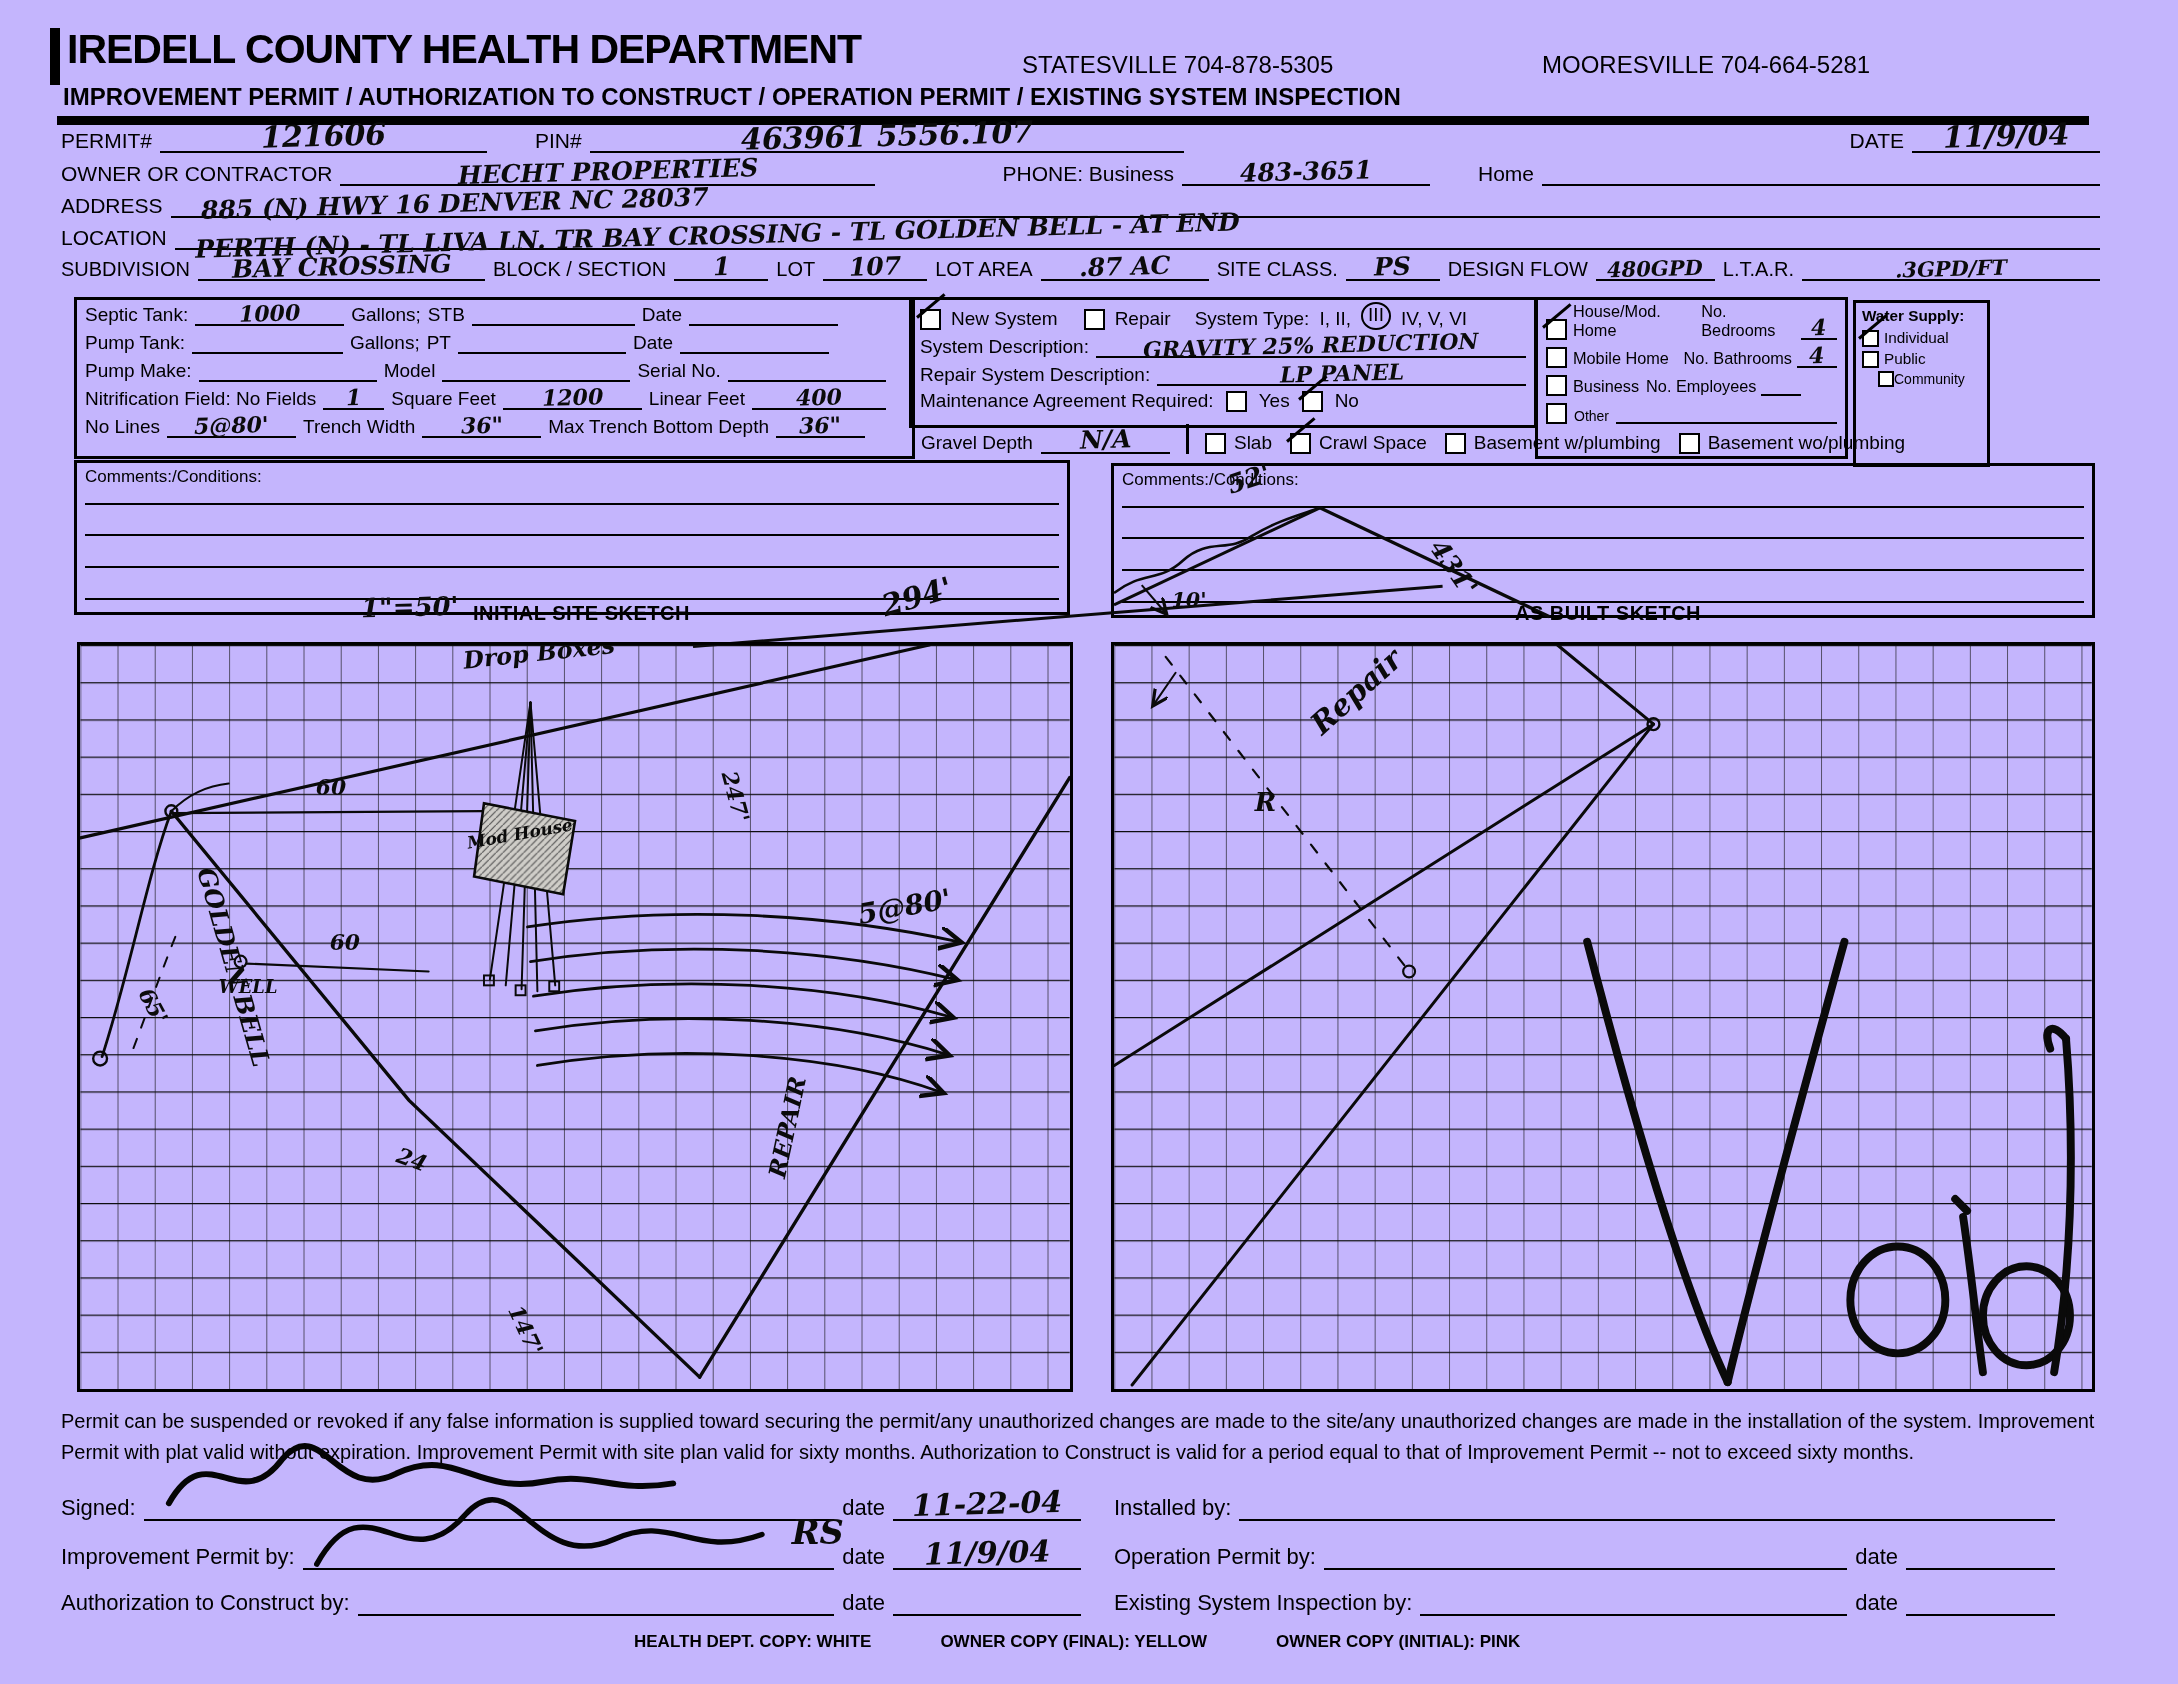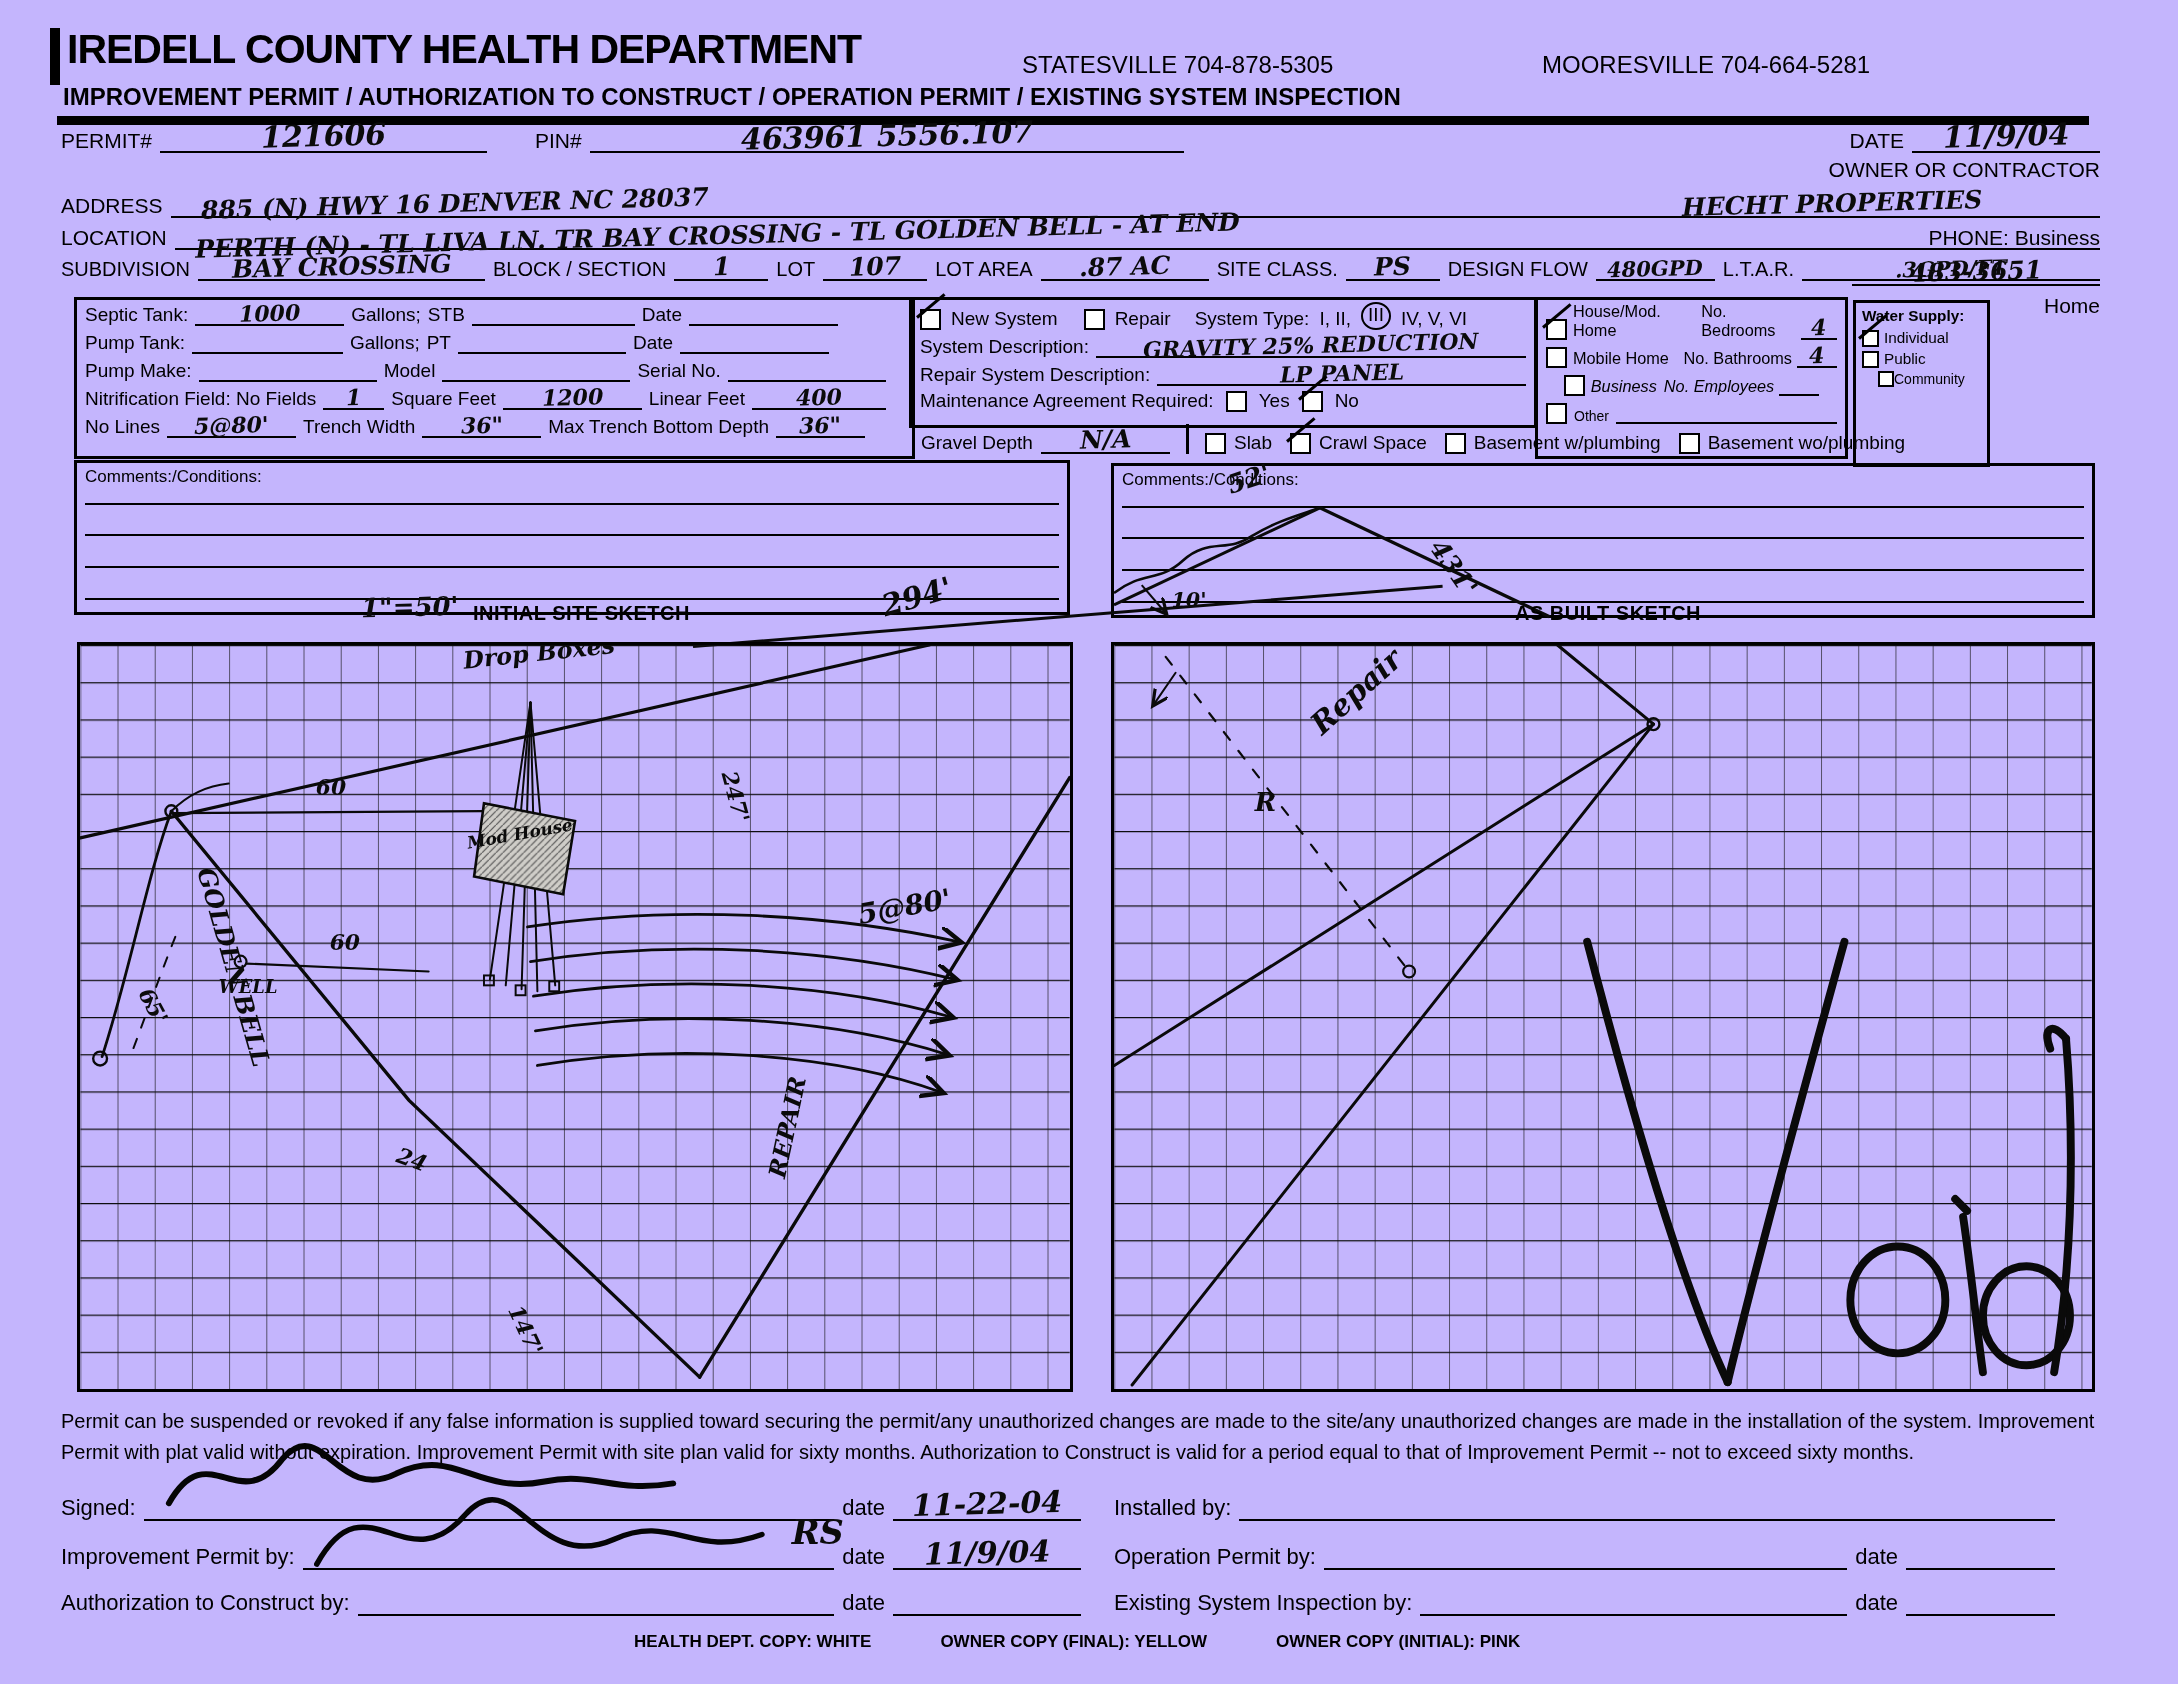--- a/index.html
+++ b/index.html
@@ -66,21 +66,21 @@
     <span class="ul" style="width:594px">
         <span class="hw big">463961 5556.107</span>
       </span>
     <span style="flex:1"></span>
     <span class="lbl">DATE</span>
     <span class="ul" style="width:188px">
         <span class="hw big">11/9/04</span>
       </span>
   </div>
 
-  <div class="row" style="left:61px;top:158px;width:2039px;flex-direction:column;">
+  <div class="row" style="left:61px;top:158px;width:2039px;">
     <span class="lbl">OWNER OR CONTRACTOR</span>
     <span class="ul" style="width:535px">
         <span class="hw">HECHT PROPERTIES</span>
       </span>
     <span class="lbl" style="margin-left:119px">PHONE: Business</span>
     <span class="ul" style="width:248px">
         <span class="hw">483-3651</span>
       </span>
     <span class="lbl" style="margin-left:40px">Home</span>
     <span class="ul" style="flex:1">
@@ -258,21 +258,21 @@
         <span class="cb"></span>
         <span>Mobile Home</span>
       </span>
       <span style="display:flex;gap:5px;align-items:flex-end;">
         <span>No. Bathrooms</span>
         <span class="ul" style="width:40px">
             <span class="hw">4</span>
           </span>
       </span>
     </div>
-    <div class="fr" style="font-size:16.3px;justify-content:center;font-style:italic;">
+    <div class="fr" style="font-size:16.3px;justify-content:flex-start;">
       <span style="display:flex;gap:6px;align-items:flex-end;">
         <span class="cb"></span>
         <span>Business</span>
       </span>
       <span style="display:flex;gap:5px;align-items:flex-end;">
         <span>No. Employees</span>
         <span class="ul" style="width:40px">
             <span class="hw"></span>
           </span>
       </span>

